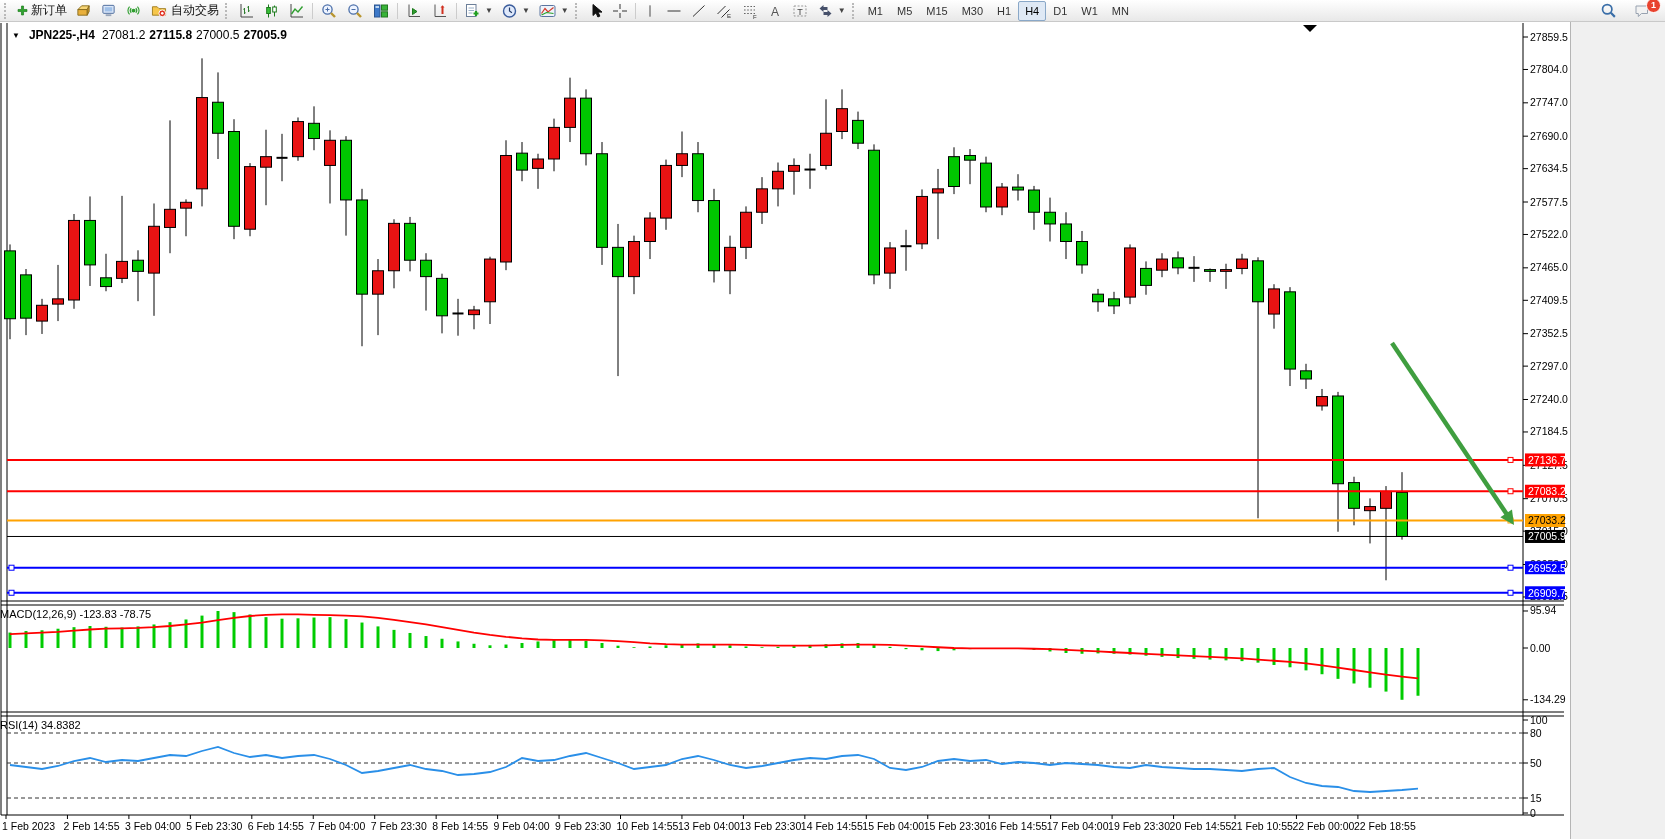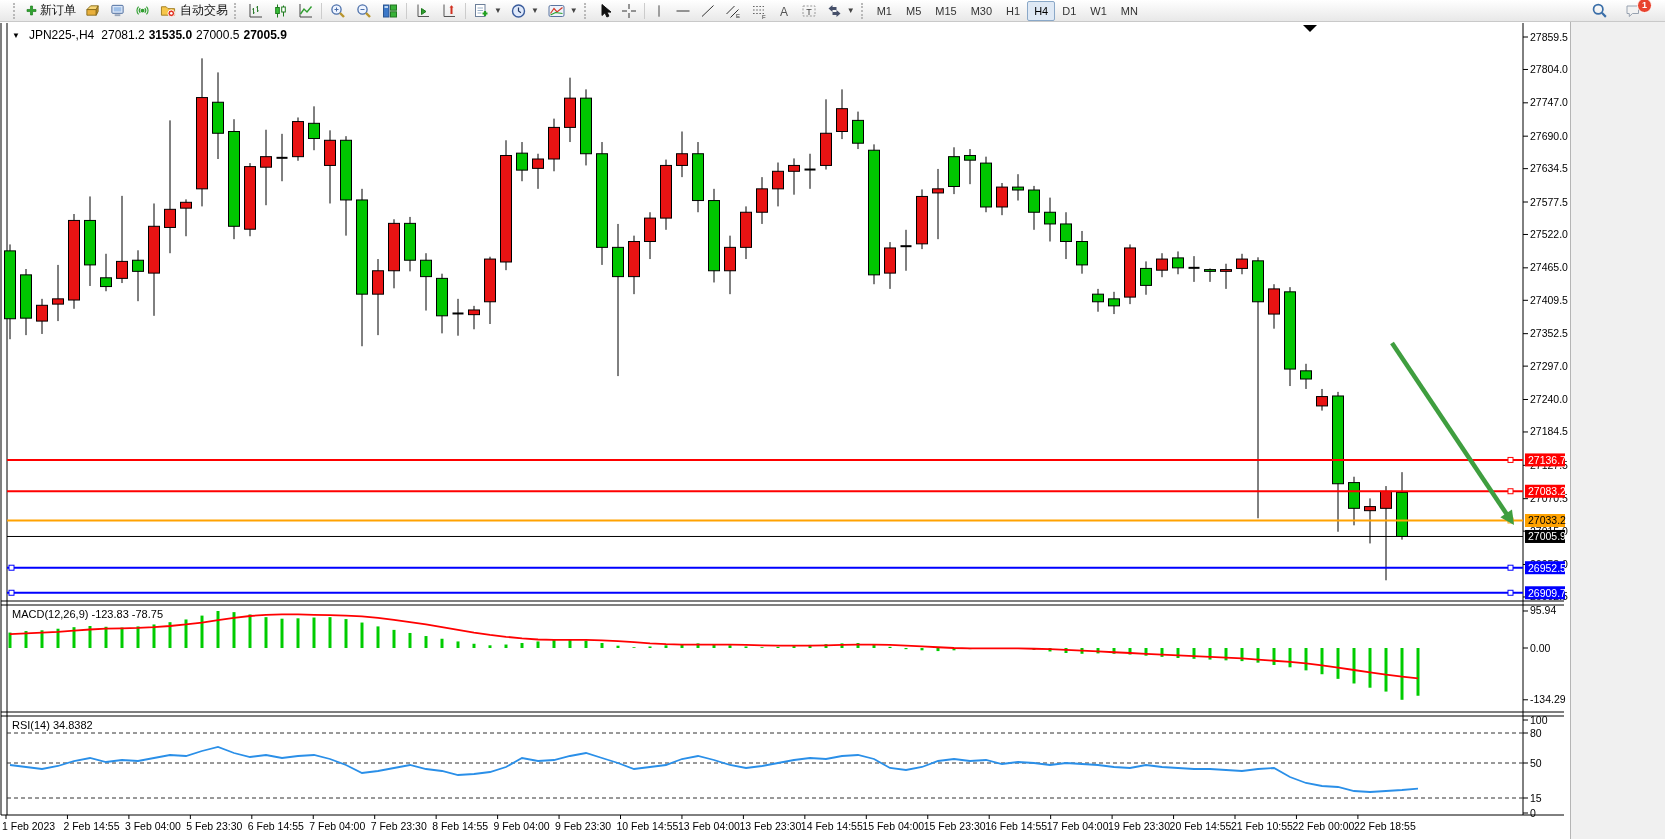--- a/index.html
+++ b/index.html
@@ -1,20 +1,20 @@
 <!DOCTYPE html>
 <html><head>
 <meta charset="utf-8">
 <style>
   html,body{margin:0;padding:0}
   body{width:1665px;height:839px;overflow:hidden;background:#f0f0f0;
        font-family:"Liberation Sans","DejaVu Sans",sans-serif;position:relative}
   .toolbar{position:absolute;top:0;left:0;width:1665px;height:22px;
            background:linear-gradient(#ffffff,#e8e8e8);border-bottom:1px solid #c9c9c9;
-           display:flex;align-items:center;padding:0 11px;box-sizing:border-box;z-index:9}
+           display:flex;align-items:center;padding:0 2px;box-sizing:border-box;z-index:9}
   .tb-btn{height:20px;display:flex;align-items:center;justify-content:center;gap:3px;
           padding:0 3px;border:1px solid transparent;border-radius:2px;font-size:12px;color:#111;cursor:default}
   .tb-btn svg{display:block}
   .tb-label{font-size:12px;white-space:nowrap}
   .grip{width:3px;height:16px;border-left:2px dotted #b9b9b9;margin:0 4px 0 2px}
   .sep{width:1px;height:16px;background:#cccccc;margin:0 3px}
   .caret{font-size:8px;color:#444;margin-left:1px}
   .tf-btn{height:18px;padding:0 6px;font-size:11px;color:#333;display:flex;align-items:center;
           border:1px solid transparent;border-radius:2px}
   .tf-btn.active{border:1px solid #8aa8c8;background:#dfe9f5;color:#000}
@@ -22,21 +22,21 @@
   .chat-wrap{position:relative}
   .badge{position:absolute;top:-3px;right:-7px;background:#e8432e;color:#fff;border-radius:50%;
          width:13px;height:13px;font-size:9px;line-height:13px;text-align:center;font-weight:bold;
          border:1px solid #fff}
   .chart-window{position:absolute;top:22px;left:0;width:1570px;height:817px;background:#ffffff;
                 border-right:1px solid #b5b5b5}
   #chart-svg{position:absolute;left:0;top:0}
   .sym-title{position:absolute;left:12px;top:6px;font-size:12px;color:#000;display:flex;
              align-items:center;gap:7px;z-index:4}
   .sym-tri{font-size:8px;color:#000;margin-right:2px}
-  .ind-label{position:absolute;left:12px;font-size:11px;color:#000;z-index:4}
+  .ind-label{position:absolute;left:0;font-size:11px;color:#000;z-index:4}
 </style>
 </head>
 <body>
 
 <div class="toolbar">
   <div class="grip"></div>
 
   <div class="tb-btn">
     <svg width="11" height="11" viewBox="0 0 16 16">
         <path d="M6.5 1.5h3v5h5v3h-5v5h-3v-5h-5v-3h5z" fill="#2ea52e" stroke="#1c7a1c"></path>
@@ -241,23 +241,23 @@
           <path d="M2 3h11.5v7.5H7.5l-3.2 3v-3H2z" fill="#f2f2f2" stroke="#98a2b0"></path>
         </svg>
       <span class="badge">1</span>
     </div>
   </div>
 </div>
 
 <div class="chart-window">
   <div class="sym-title">
     <span class="sym-tri">▼</span>
-    <span style="font-weight:normal">JPN225-,H4</span>
+    <span style="font-weight:bold">JPN225-,H4</span>
     <span style="font-weight:normal">27081.2</span>
-    <span style="font-weight:bold;margin-left:-3px">31535.0</span>
+    <span style="font-weight:bold;margin-left:-3px">27115.8</span>
     <span style="font-weight:normal;margin-left:-3px">27000.5</span>
     <span style="font-weight:bold;margin-left:-3px">27005.9</span>
   </div>
   <div class="ind-label" style="top:586px">MACD(12,26,9) -123.83 -78.75</div>
   <div class="ind-label" style="top:697px">RSI(14) 34.8382</div>
   <svg id="chart-svg" width="1570" height="817" style="font-family:'Liberation Sans','DejaVu Sans',sans-serif">
       <g>
         <line x1="7" y1="1" x2="7" y2="793" stroke="#000" stroke-width="1"></line>
         <line x1="1523" y1="1" x2="1523" y2="793" stroke="#000" stroke-width="1"></line>
         <line x1="1" y1="1" x2="1" y2="793" stroke="#000" stroke-width="1"></line>

